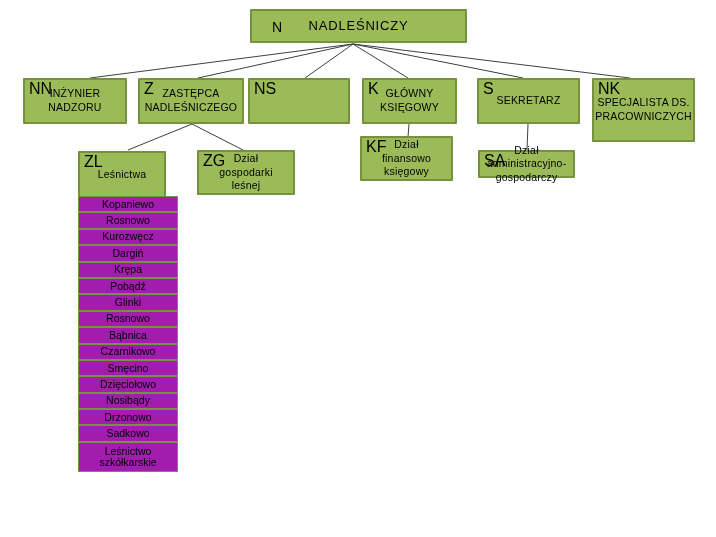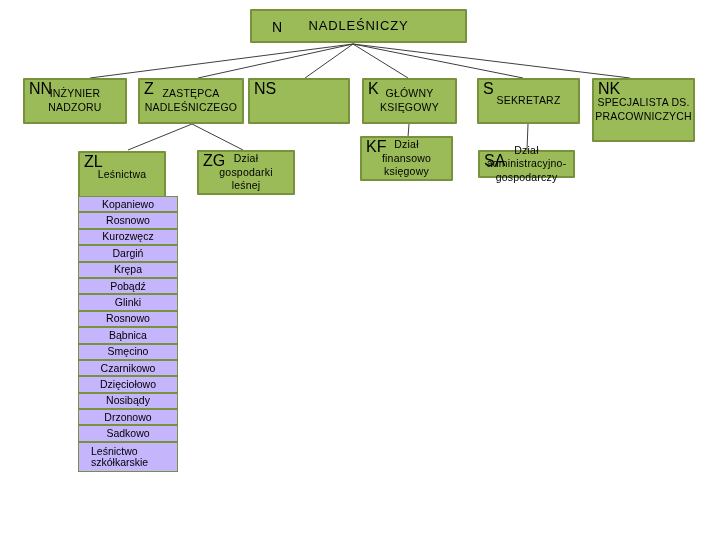--- a/index.html
+++ b/index.html
@@ -52,25 +52,26 @@
   
   .box.l3 .label { font-size: 10.5px; }
   .list {
     position: absolute;
     display: flex;
     flex-direction: column;
   }
   .cell {
     box-sizing: border-box;
     height: 16.4px;
-    background: #c4b5fd;
+    background: #a21caf;
     border: 1px solid #76923C;
     display: flex;
     align-items: center;
     justify-content: center;
+    text-align: center;
     font-size: 10.5px;
     line-height: 1.05;
     overflow: hidden;
   }
   .cell.tall { height: 30px; padding: 1px 12px; }
 </style>
 </head>
 <body>
 
 <div id="canvas">
@@ -148,22 +149,22 @@
   <div class="list" style="left:78px;top:196px;width:100px">
     <div class="cell">Kopaniewo</div>
     <div class="cell">Rosnowo</div>
     <div class="cell">Kurozwęcz</div>
     <div class="cell">Dargiń</div>
     <div class="cell">Krępa</div>
     <div class="cell">Pobądź</div>
     <div class="cell">Glinki</div>
     <div class="cell">Rosnowo</div>
     <div class="cell">Bąbnica</div>
+    <div class="cell">Czarnikowo</div>
     <div class="cell">Smęcino</div>
-    <div class="cell">Czarnikowo</div>
     <div class="cell">Dzięciołowo</div>
     <div class="cell">Nosibądy</div>
     <div class="cell">Drzonowo</div>
     <div class="cell">Sadkowo</div>
     <div class="cell tall">Leśnictwo szkółkarskie</div>
   </div>
 
 </div>
 
 </body></html>

